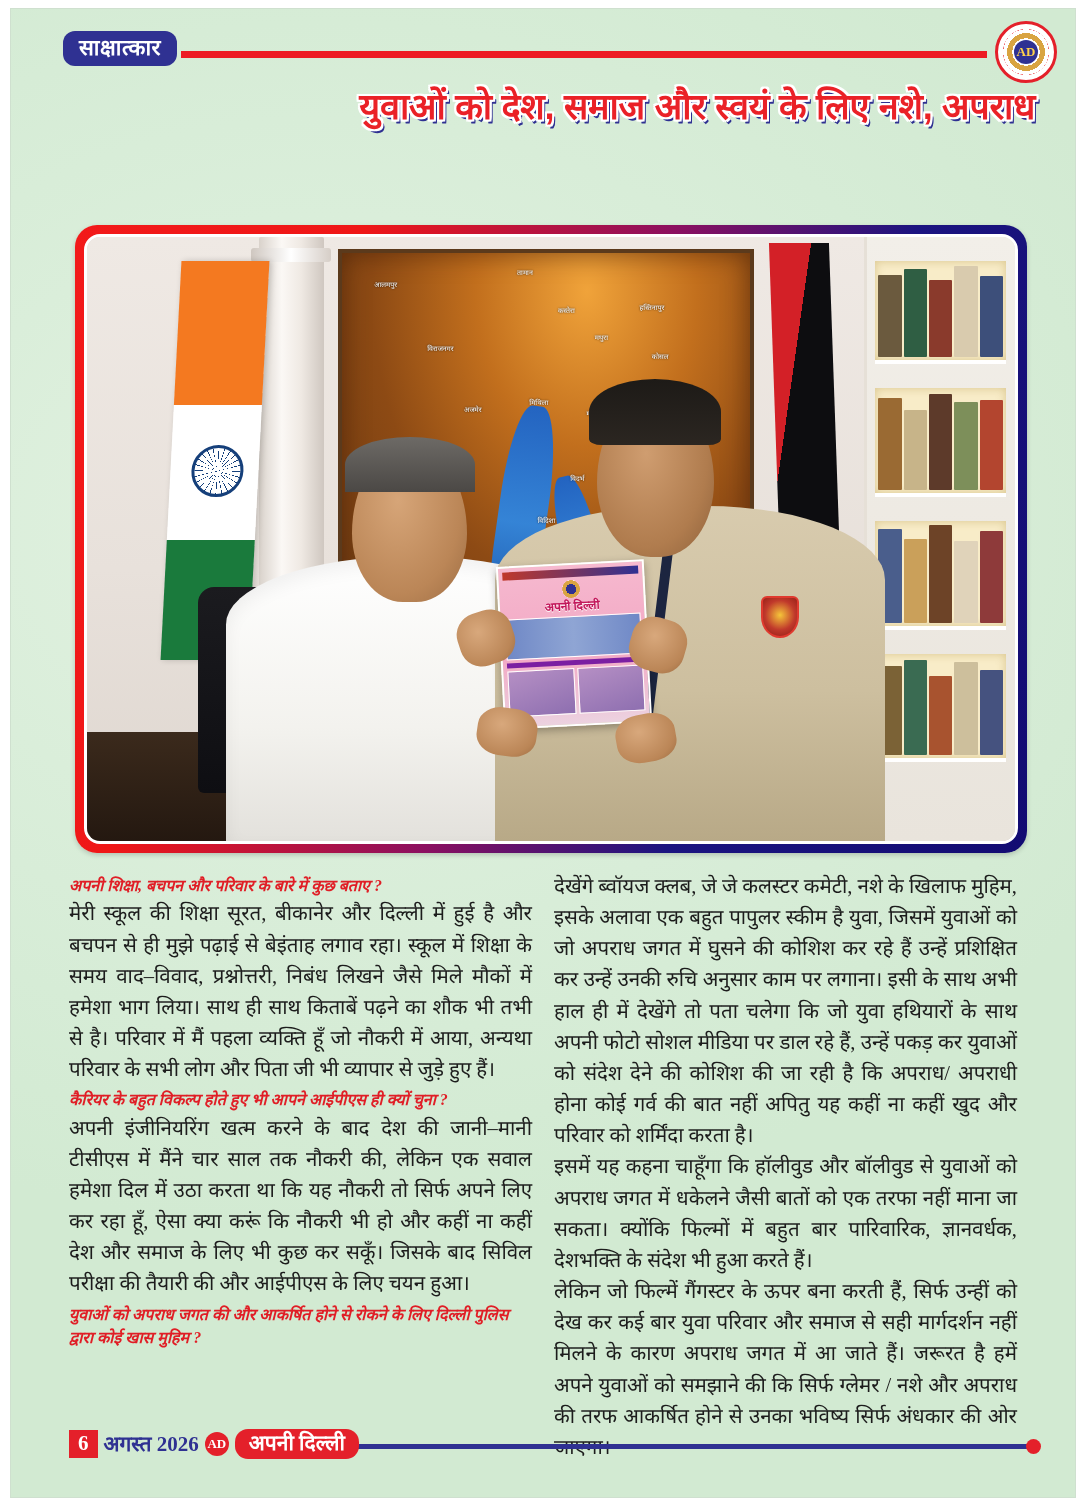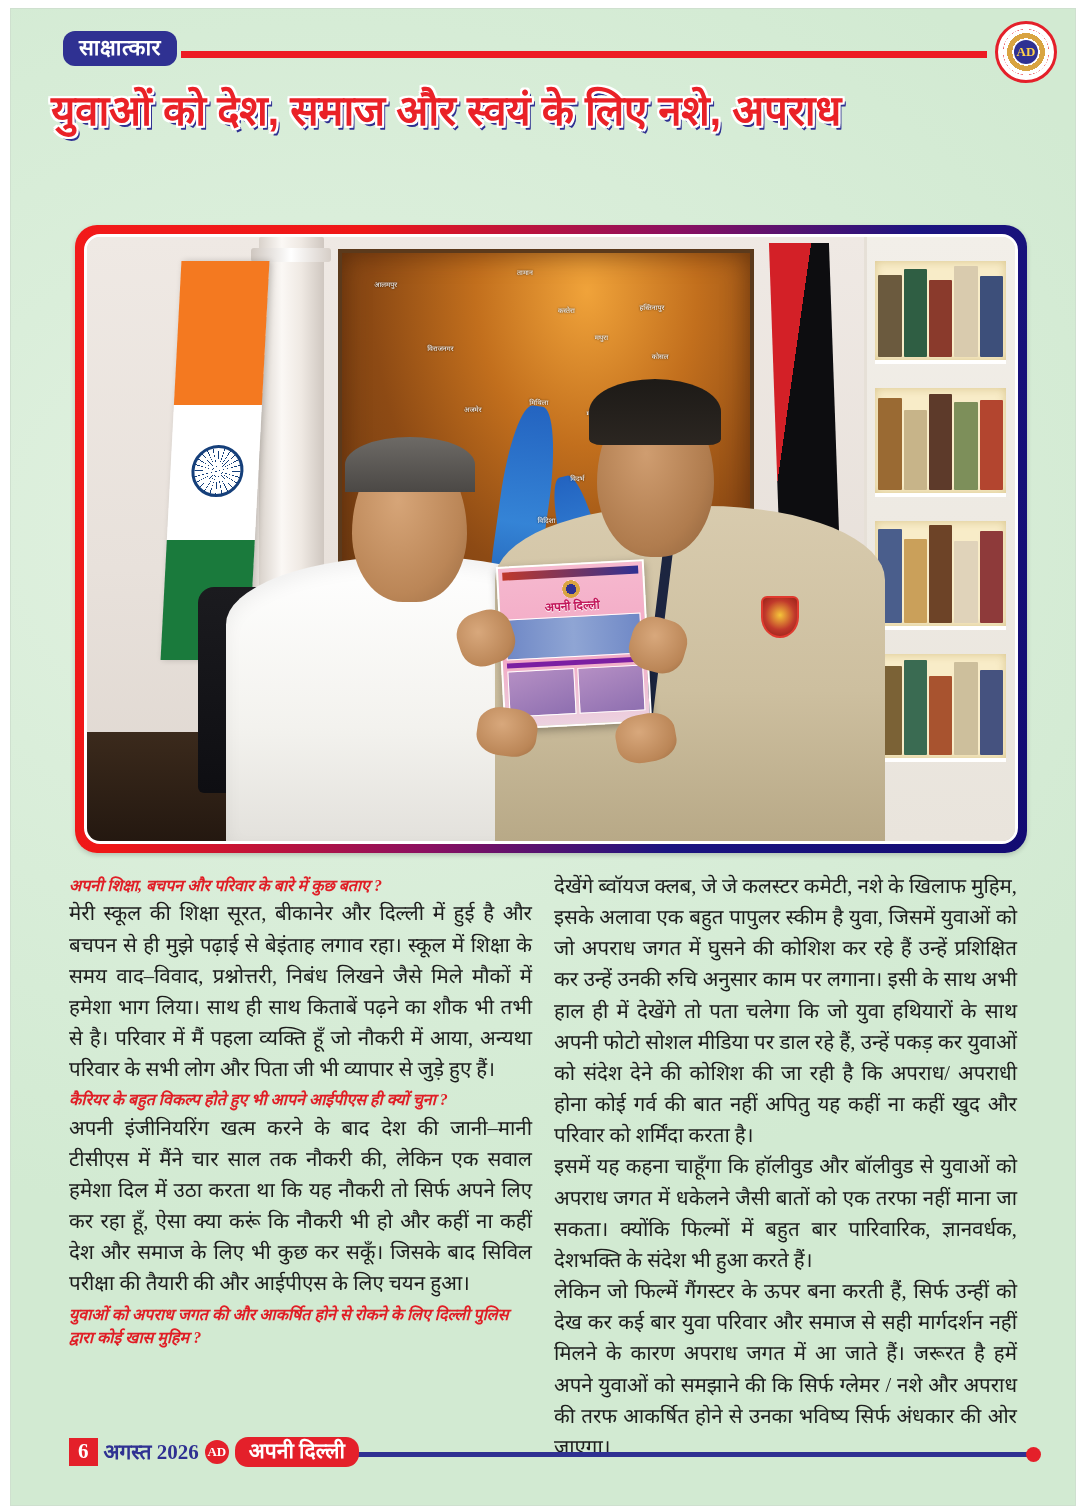--- a/index.html
+++ b/index.html
@@ -11,21 +11,21 @@
     width: 1086px;
     height: 1506px;
     font-family: "Liberation Serif", "DejaVu Serif", serif;
     overflow: hidden;
   }
   .page {
     position: relative;
     width: 1086px;
     height: 1506px;
     box-sizing: border-box;
-    padding: 8px 10px 0 10px;
+    padding: 8px 10px 8px 10px;
     background: #ffffff;
   }
   .page-inner {
     position: relative;
     width: 100%;
     height: 100%;
     box-sizing: border-box;
     background:
       radial-gradient(ellipse 900px 700px at 30% 35%, #e3f2e2 0%, #daeeda 45%, #d2ead2 100%);
     border: 1px solid #cfe0cf;
@@ -89,27 +89,27 @@
     color: #ffd24a;
     font-size: 13px;
     font-weight: bold;
     display: flex; align-items: center; justify-content: center;
     font-family: "Liberation Serif", serif;
   }
 
   
   .headline {
     position: absolute;
-    left: 40px; right: 40px;
+    left: 53px; right: 40px;
     top: 74px;
-    text-align: left;
+    text-align: right;
     color: #ea2127;
     font-family: "Liberation Sans", sans-serif;
     font-weight: bold;
-    font-size: 42px;
+    font-size: 36px;
     line-height: 1.32;
     letter-spacing: -0.3px;
     text-shadow:
        2px 0 0 #fff, -2px 0 0 #fff, 0 2px 0 #fff, 0 -2px 0 #fff,
        2px 2px 0 #fff, -2px 2px 0 #fff, 2px -2px 0 #fff, -2px -2px 0 #fff,
        3px 3px 0 #2f3192, 3px 4px 0 #2f3192;
   }
   .headline .hl-line { display: block; }
 
   

